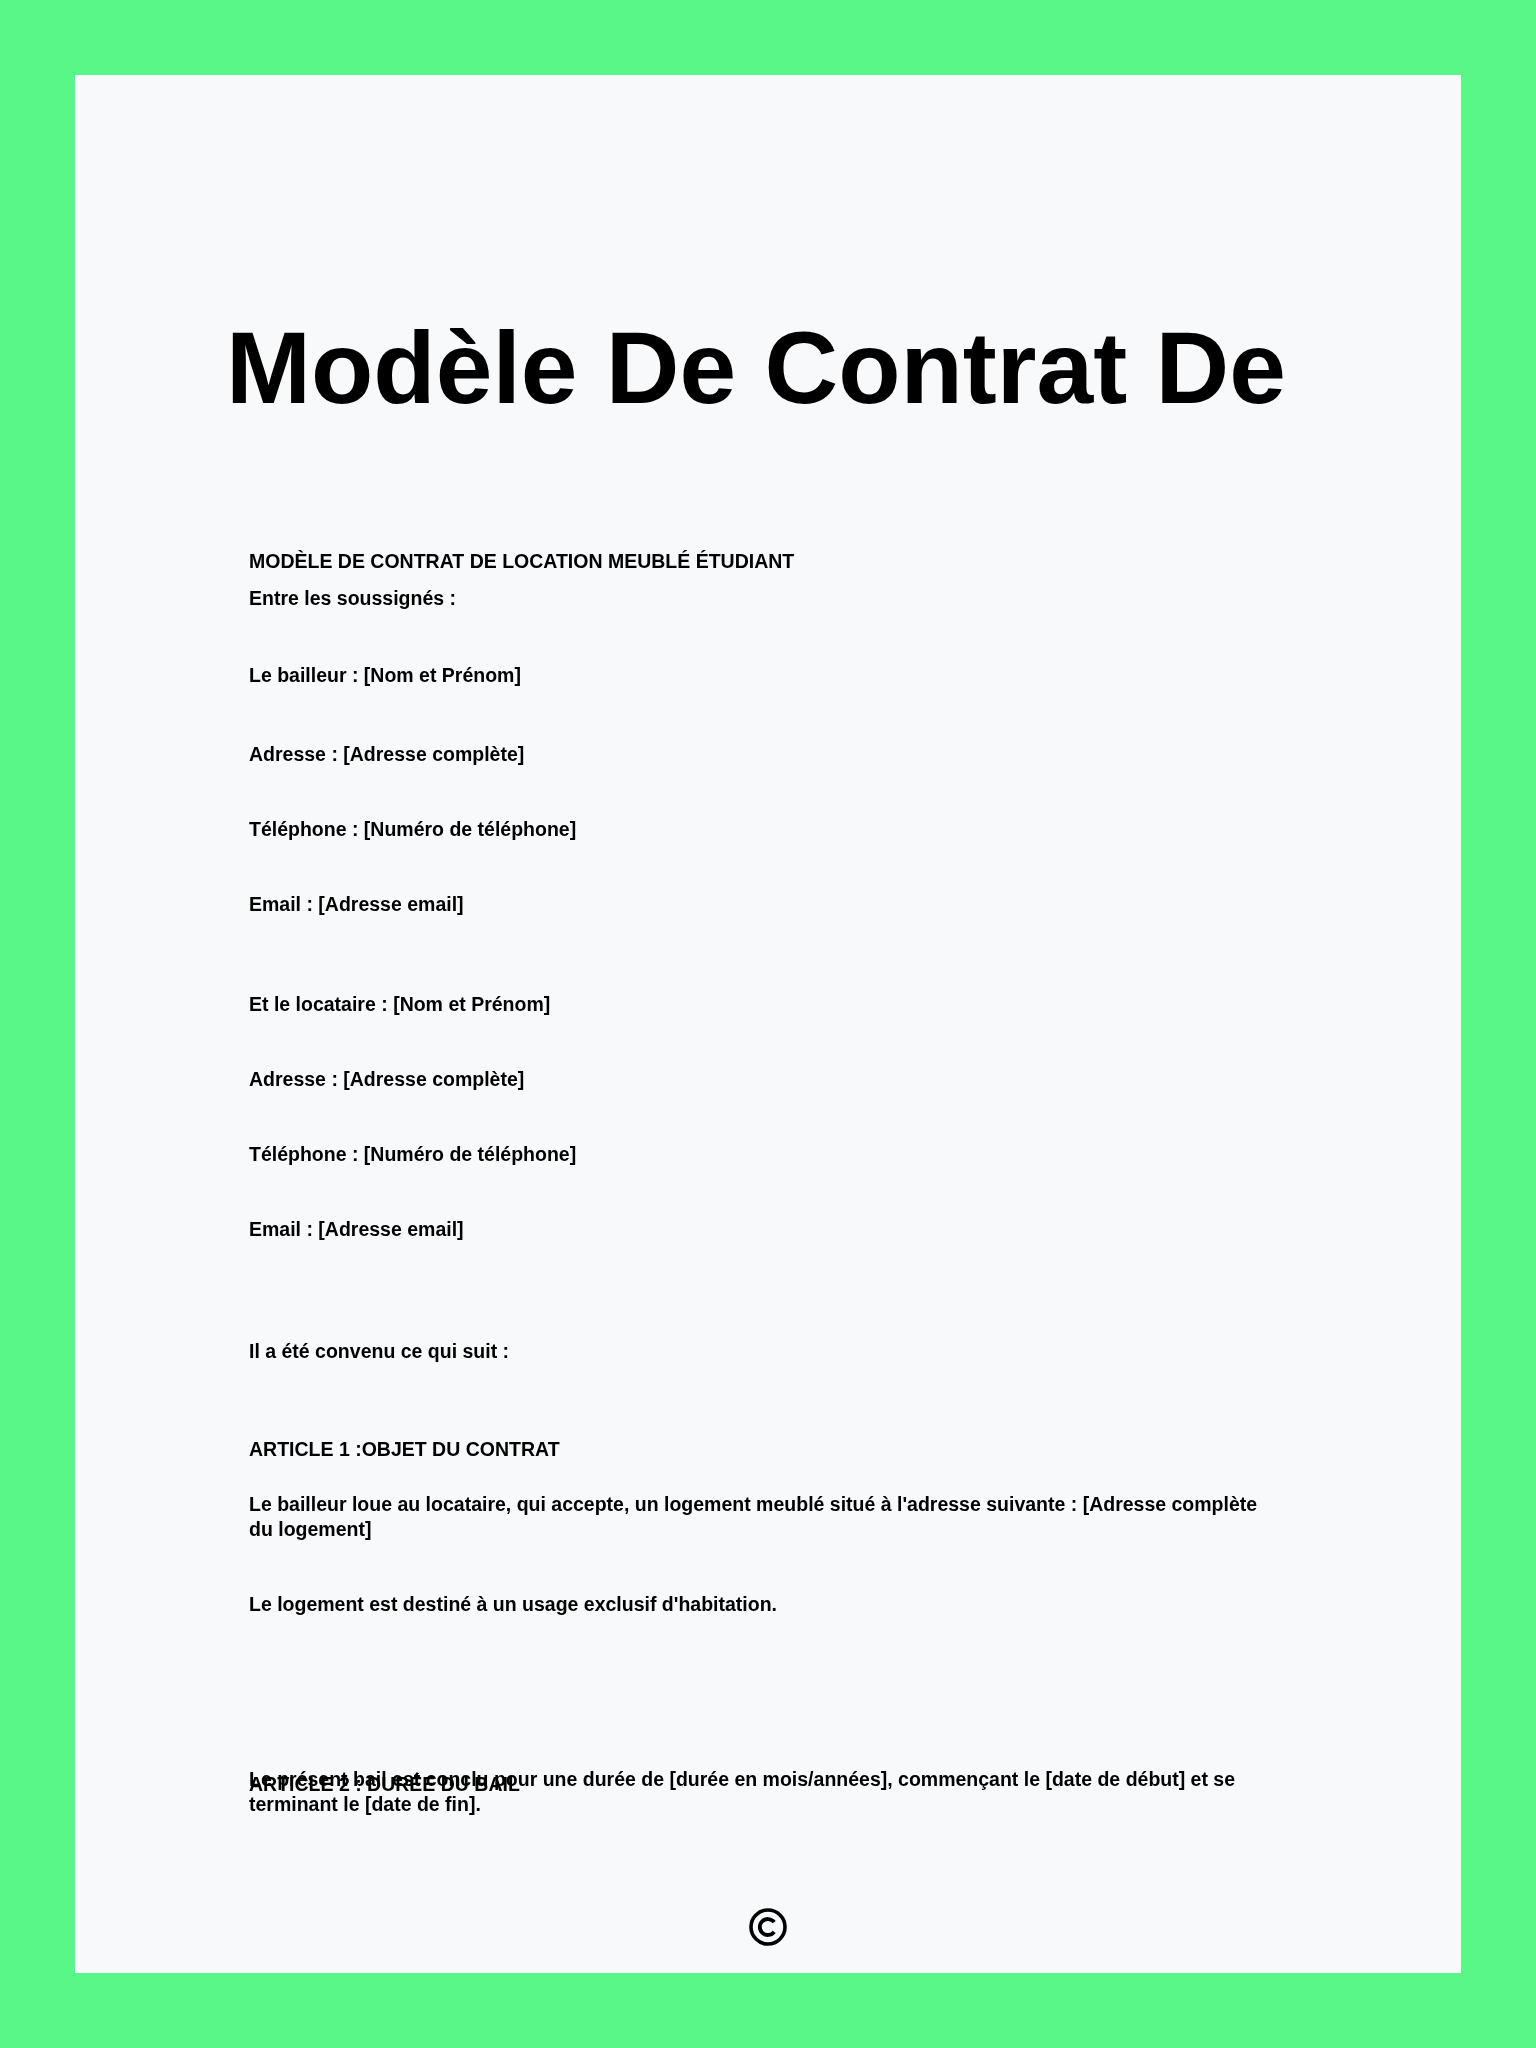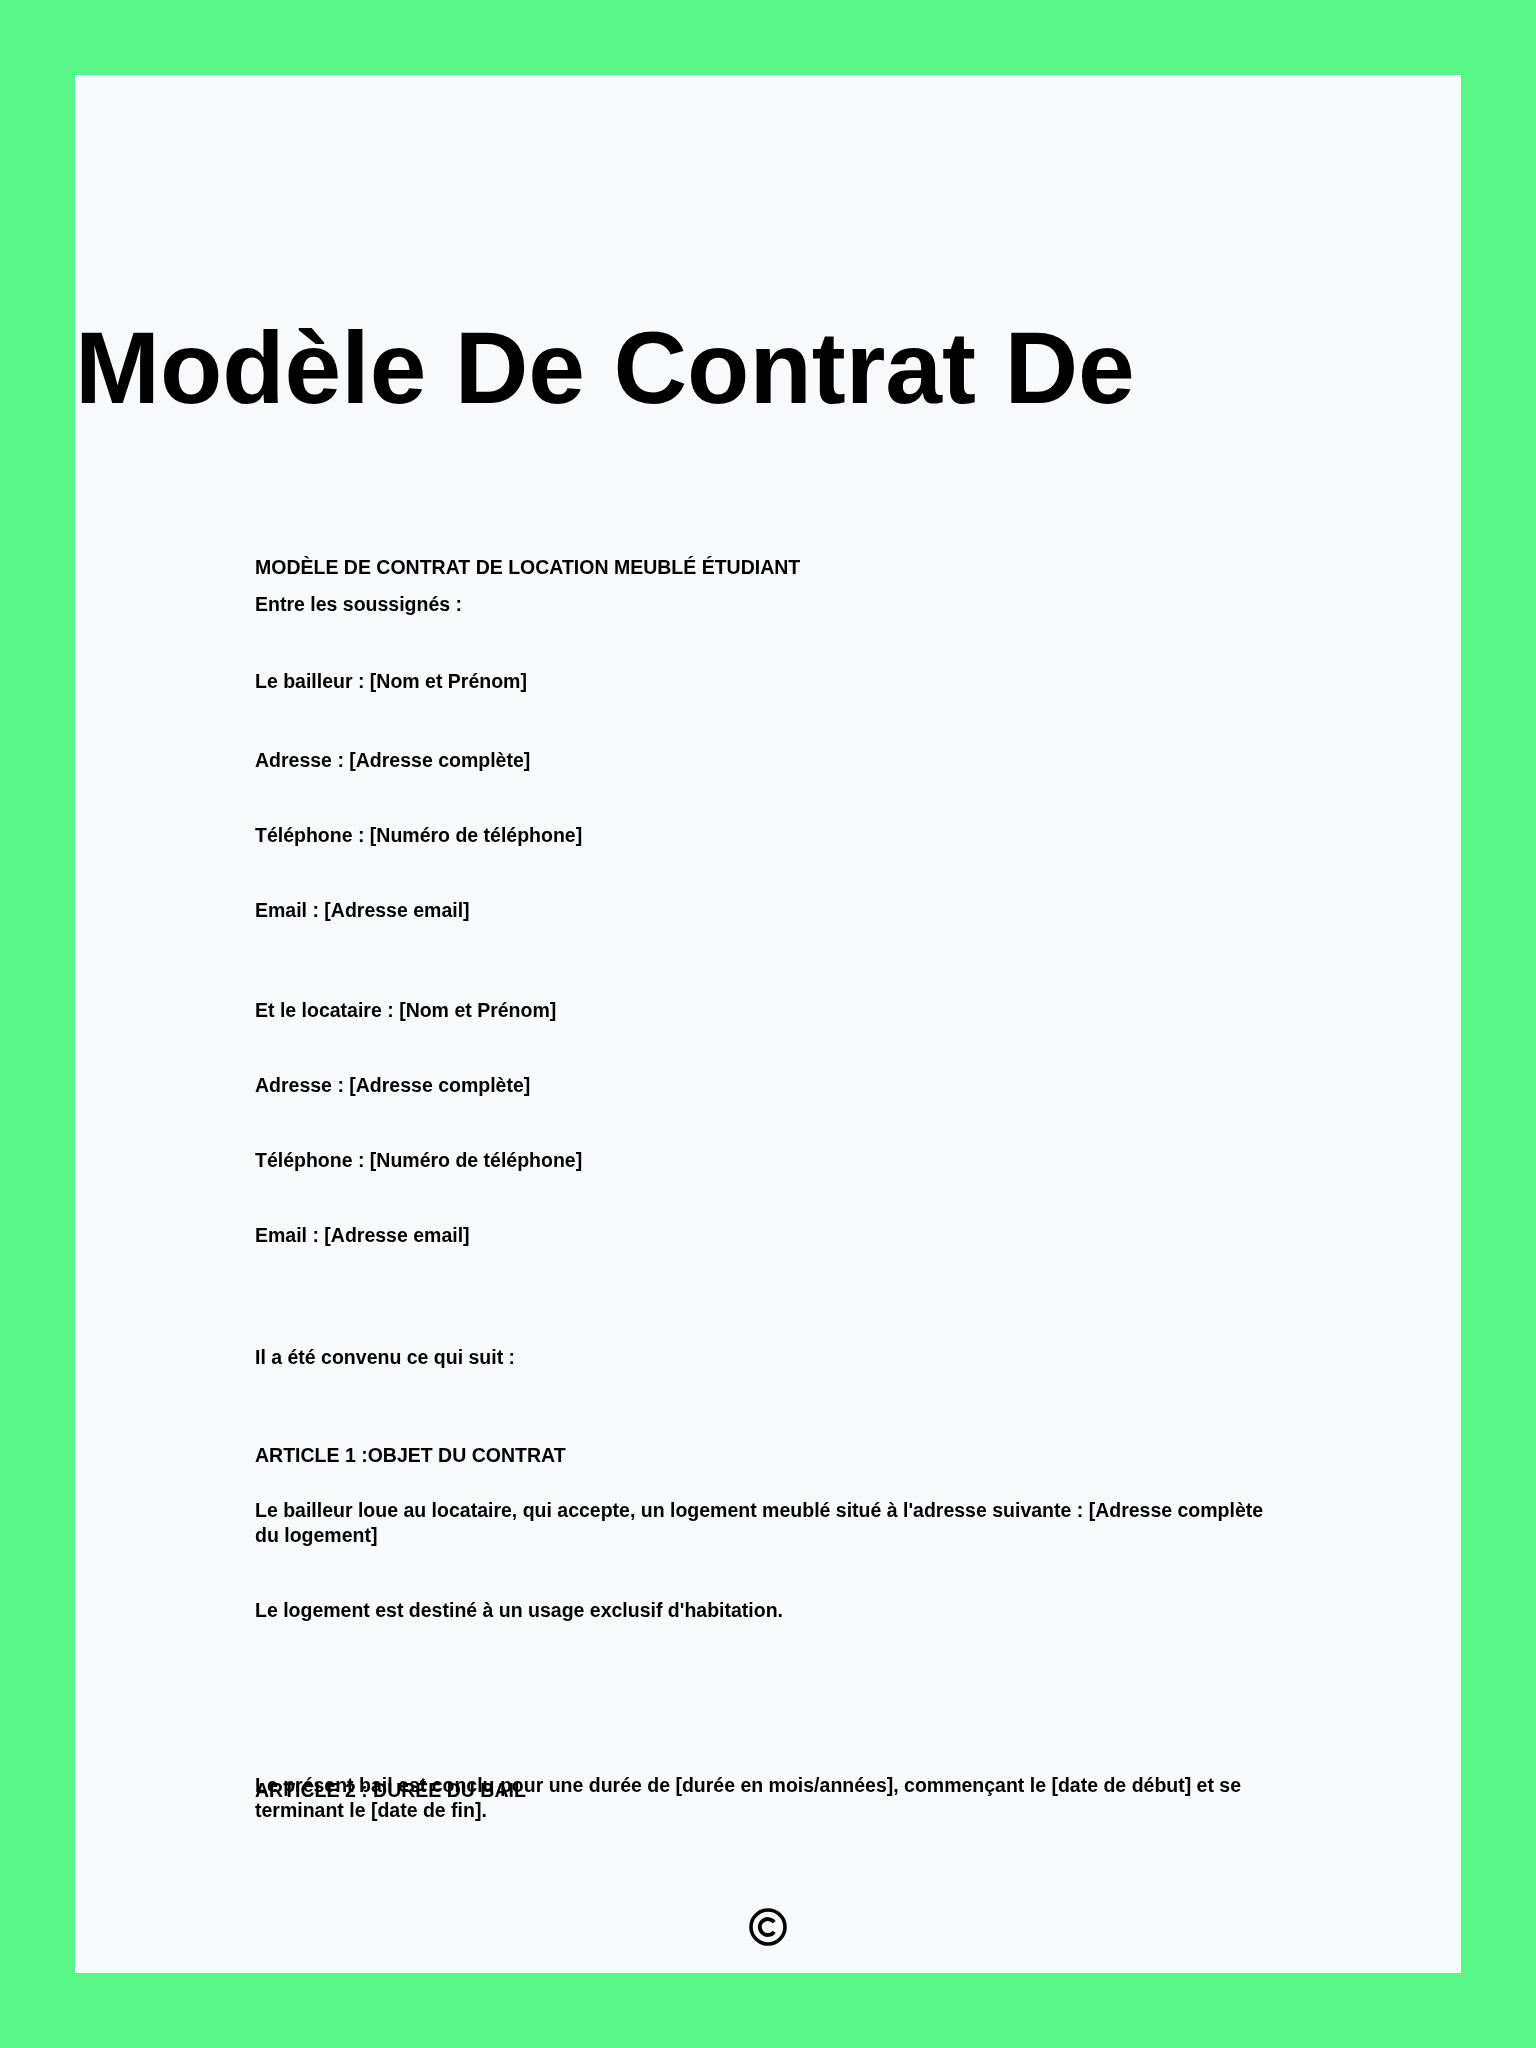--- a/index.html
+++ b/index.html
@@ -22,41 +22,42 @@
     width: 1386px;
     height: 1898px;
     background: #f8f9fa;
   }
   .title {
     position: absolute;
     left: 0;
     top: 243px;
     width: 1362px;
     margin: 0;
+    text-align: center;
     font-family: "Liberation Sans", sans-serif;
     font-weight: bold;
     font-size: 102px;
     line-height: 100px;
     color: #000000;
   }
   .title .line {
     display: block;
     white-space: nowrap;
   }
   .body {
     position: absolute;
     left: 174px;
     top: 0;
     width: 1030px;
   }
   .p {
     position: absolute;
     left: 0;
     width: 1030px;
-    margin: 6px;
+    margin: 0;
     font-family: "Liberation Sans", sans-serif;
     font-weight: bold;
     font-size: 19.5px;
     line-height: 25px;
     color: #000000;
   }
   .copyright {
     position: absolute;
     left: 673px;
     top: 1832px;

